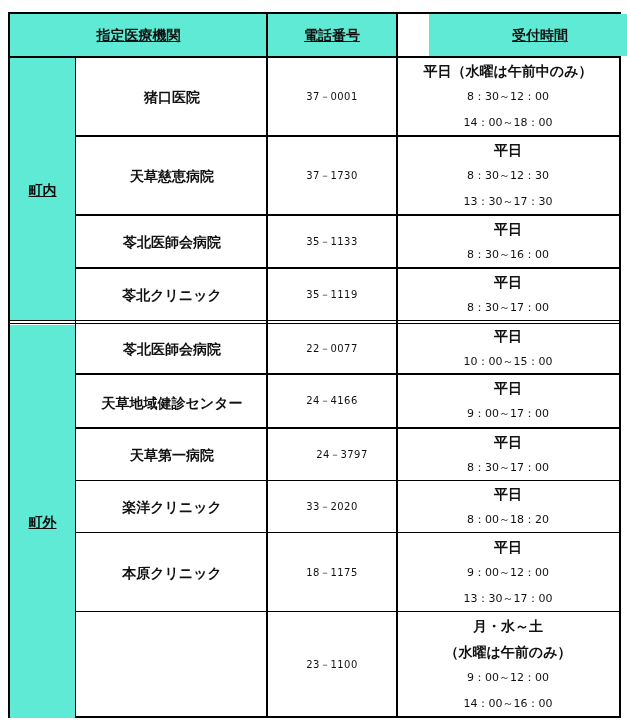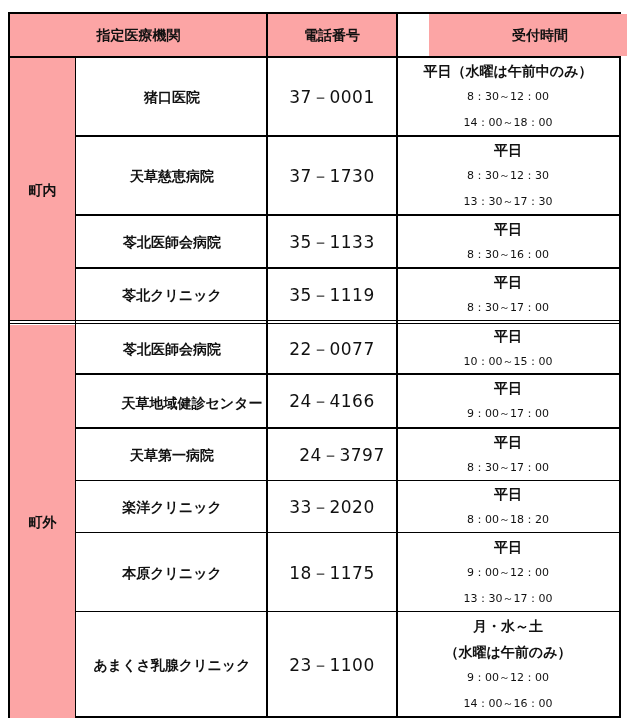--- a/index.html
+++ b/index.html
@@ -3,26 +3,26 @@
 <meta charset="utf-8">
 <style>
   html, body { margin: 0; padding: 0; background: #ffffff; }
   body { width: 627px; height: 727px; position: relative; overflow: hidden;
          font-family: "DejaVu Sans", "Liberation Sans", sans-serif; color: #111; }
   .tbl { position: absolute; left: 8px; top: 12px; width: 613px; height: 706px;
          border: 2px solid #000; box-sizing: border-box; }
   .cell { position: absolute; box-sizing: border-box; display: flex; flex-direction: column;
           align-items: center; justify-content: center; text-align: center;
           font-size: 14px; font-weight: bold; line-height: 26px; }
-  .gray { background: #fca5a5; }
+  .gray { background: #5eead4; text-decoration: underline; }
   .hl { position: absolute; height: 0; border-top: 2px solid #000; }
   .hl.thin { border-top-width: 1.5px; }
   .vl { position: absolute; width: 0; border-left: 2px solid #000; }
   .vl.thin { border-left-width: 1.5px; }
-  .num { font-weight: normal; letter-spacing: 0.5px; font-size: 17px; }
+  .num { font-weight: normal; letter-spacing: 0.5px; font-size: 10px; }
   .hours span { display: block; }
   .hours .t { font-weight: normal; font-size: 11px; }
 </style>
 </head>
 <body>
 
 <div class="tbl">
 
   <div class="cell gray" style="left:0;top:0;width:257px;height:42px;">
     <span>指定医療機関</span>
@@ -91,21 +91,21 @@
       <span>苓北医師会病院</span>
     </div>
   <div class="cell num" style="left:257px;top:311px;width:130px;height:48px;">
       <span>22－0077</span>
     </div>
   <div class="cell hours" style="left:387px;top:311px;width:222px;height:48px;">
     <span>平日</span>
     <span class="t">10：00～15：00</span>
   </div>
 
-  <div class="cell" style="left:67px;top:361px;width:190px;height:56px;margin-left:20px;">
+  <div class="cell" style="left:67px;top:361px;width:190px;height:56px;">
       <span>天草地域健診センター</span>
     </div>
   <div class="cell num" style="left:257px;top:361px;width:130px;height:52px;">
       <span>24－4166</span>
     </div>
   <div class="cell hours" style="left:387px;top:361px;width:222px;height:52px;">
     <span>平日</span>
     <span class="t">9：00～17：00</span>
   </div>
 
@@ -136,23 +136,20 @@
     </div>
   <div class="cell num" style="left:257px;top:520px;width:130px;height:78px;">
       <span>18－1175</span>
     </div>
   <div class="cell hours" style="left:387px;top:520px;width:222px;height:78px;">
     <span>平日</span>
     <span class="t">9：00～12：00</span>
     <span class="t">13：30～17：00</span>
   </div>
 
-  <div class="cell" style="left:67px;top:599px;width:190px;height:104px;">
-      <span>あまくさ乳腺クリニック</span>
-    </div>
   <div class="cell num" style="left:257px;top:599px;width:130px;height:104px;">
       <span>23－1100</span>
     </div>
   <div class="cell hours" style="left:387px;top:599px;width:222px;height:104px;">
     <span>月・水～土</span>
     <span>（水曜は午前のみ）</span>
     <span class="t">9：00～12：00</span>
     <span class="t">14：00～16：00</span>
   </div>
 

